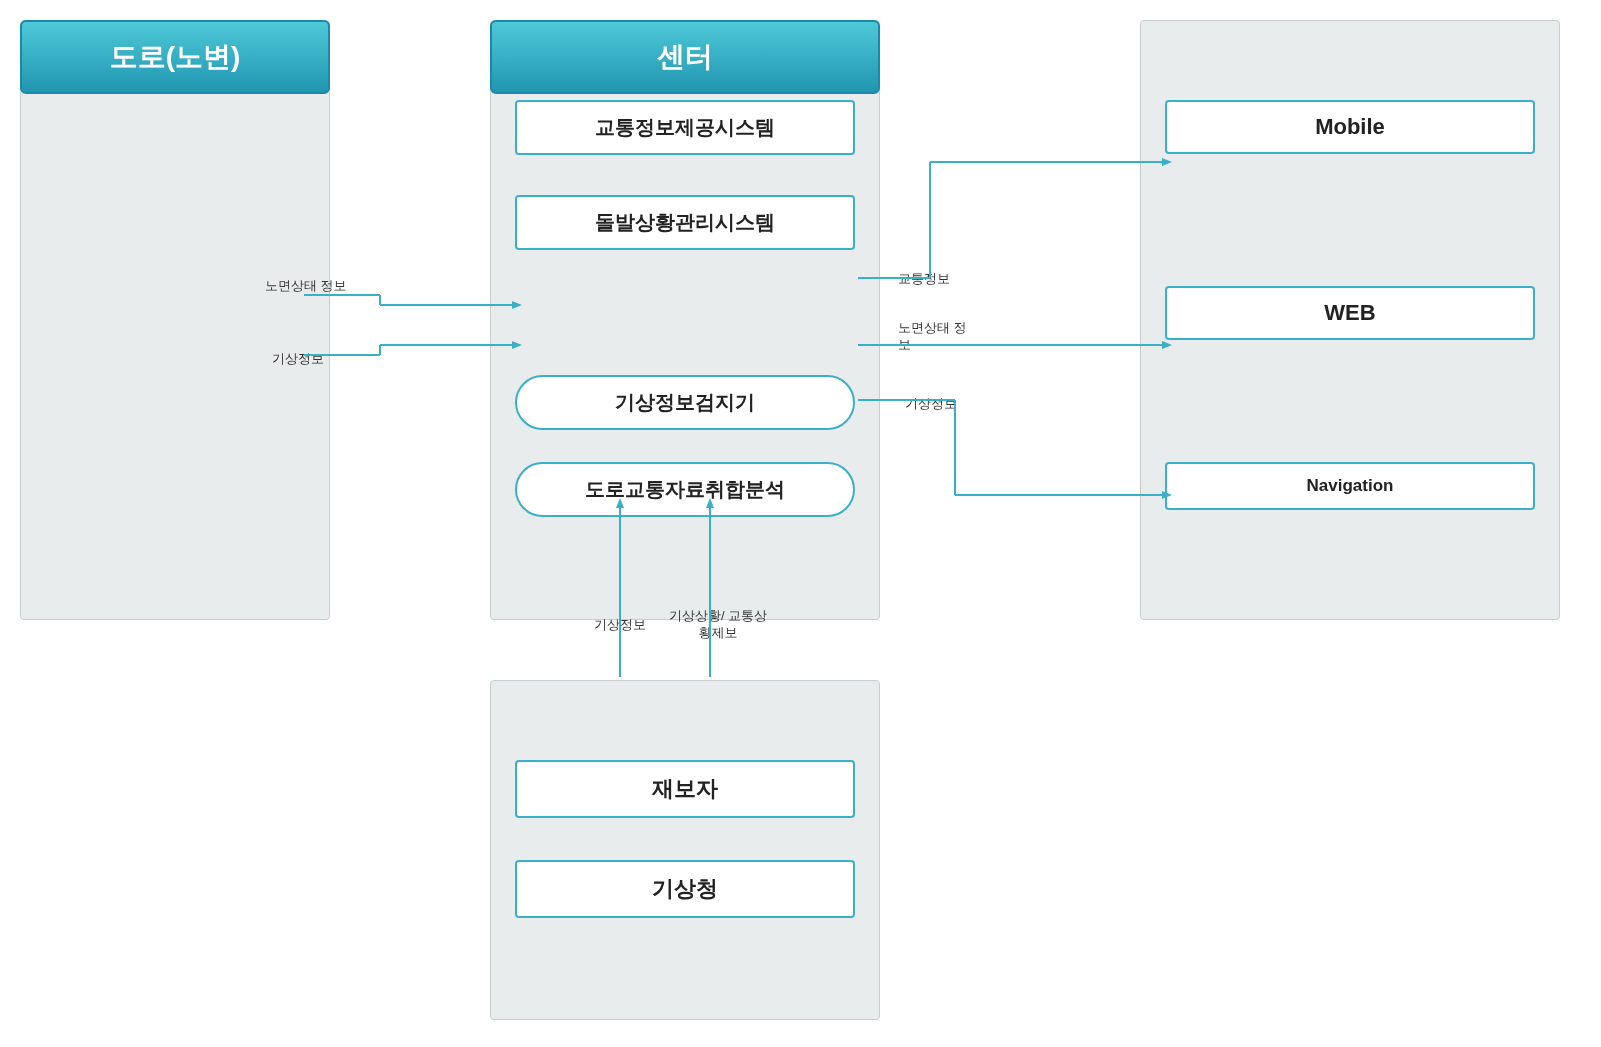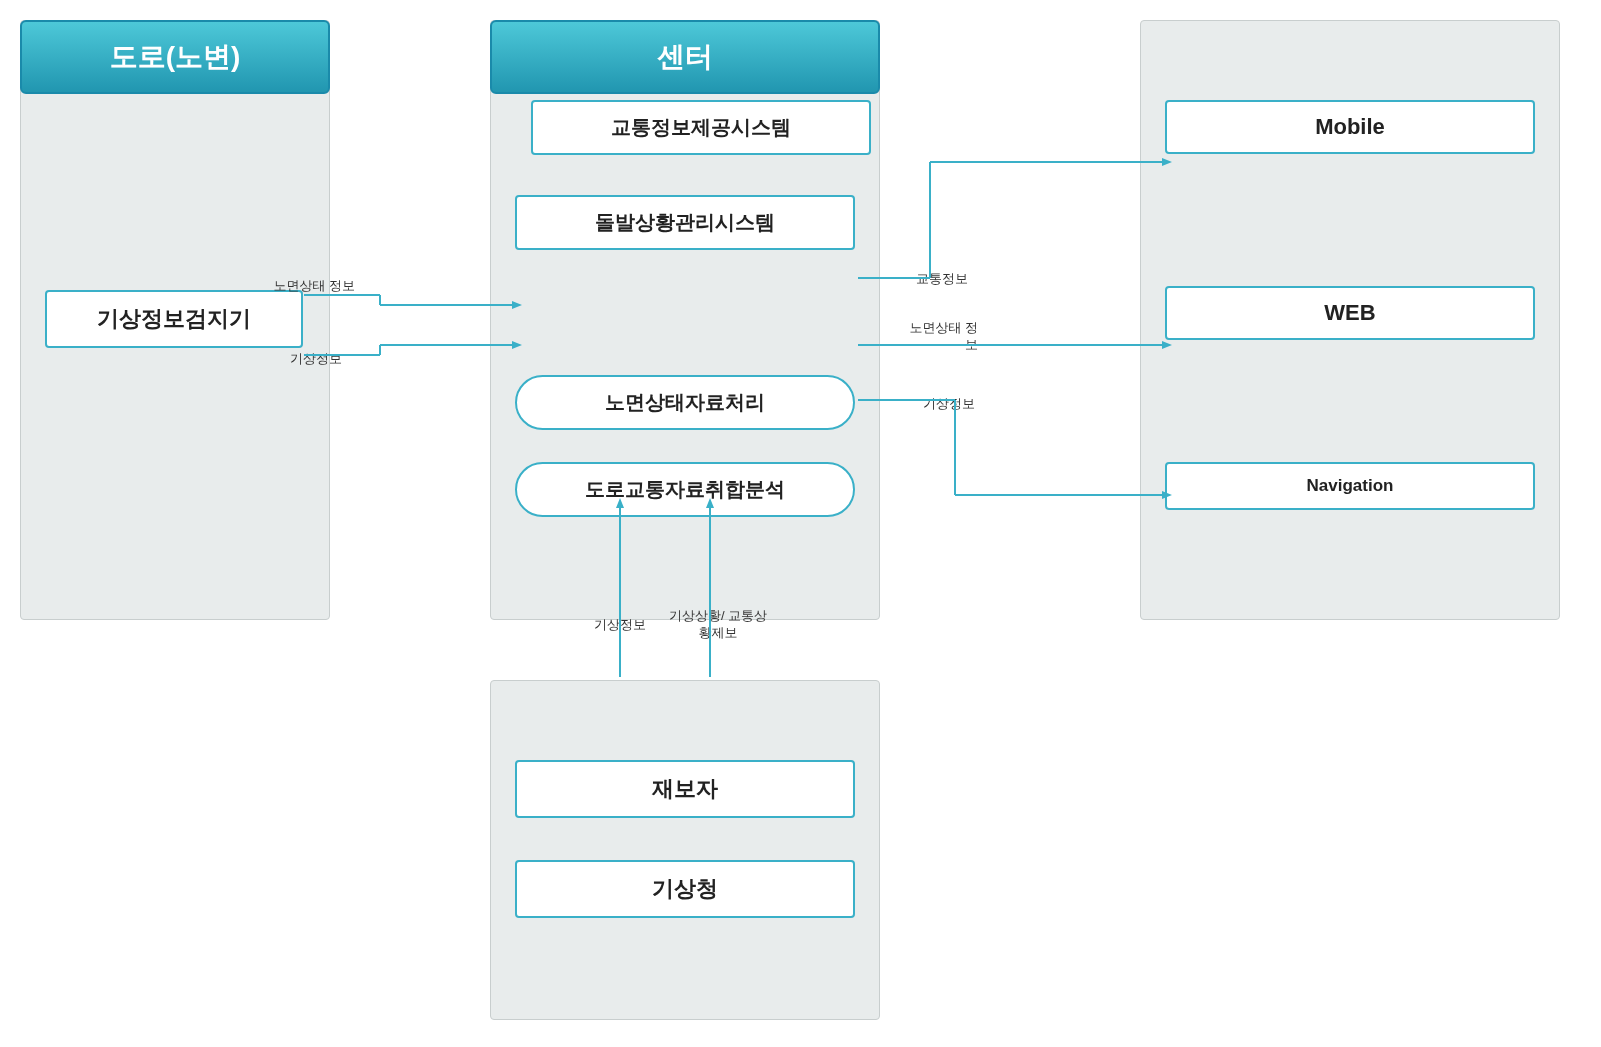--- a/index.html
+++ b/index.html
@@ -64,21 +64,21 @@
       color: #222;
       padding: 12px 10px;
       position: absolute;
     }
 
     
     .arrow-label {
       position: absolute;
       font-size: 13px;
       color: #333;
-      text-align: right;
+      text-align: left;
     }
 
     
     .arrows-svg {
       position: absolute;
       top: 0; left: 0;
       width: 1601px;
       height: 1047px;
       pointer-events: none;
     }
@@ -95,28 +95,27 @@
 
   <div class="col-panel" style="left:490px; top:20px; width:390px; height:600px;">
   </div>
 
   <div class="col-header" style="position:absolute; left:490px; top:20px; width:390px;">센터</div>
 
   <div class="col-panel" style="left:1140px; top:20px; width:420px; height:600px;">
   </div>
 
 
-  <div class="rect-box" style="left:45px; top:290px; width:258px; font-size:22px;">기상정보검지기</div>
 
-  <div class="rect-box" style="left:515px; top:100px; width:340px;margin-left:16px;">교통정보제공시스템</div>
+  <div class="rect-box" style="left:515px; top:100px; width:340px;">교통정보제공시스템</div>
 
   <div class="rect-box" style="left:515px; top:195px; width:340px;">돌발상황관리시스템</div>
 
 
-  <div class="pill-box" style="left:515px; top:375px; width:340px;">노면상태자료처리</div>
+  <div class="pill-box" style="left:515px; top:375px; width:340px;">기상정보검지기</div>
 
   <div class="pill-box" style="left:515px; top:462px; width:340px;">도로교통자료취합분석</div>
 
   <div class="rect-box" style="left:1165px; top:100px; width:370px; font-size:22px;">Mobile</div>
 
   <div class="rect-box" style="left:1165px; top:286px; width:370px; font-size:22px;">WEB</div>
 
   <div class="rect-box" style="left:1165px; top:462px; width:370px; font-size:17px;">Navigation</div>
 
   <div class="col-panel" style="left:490px; top:680px; width:390px; height:340px;">

